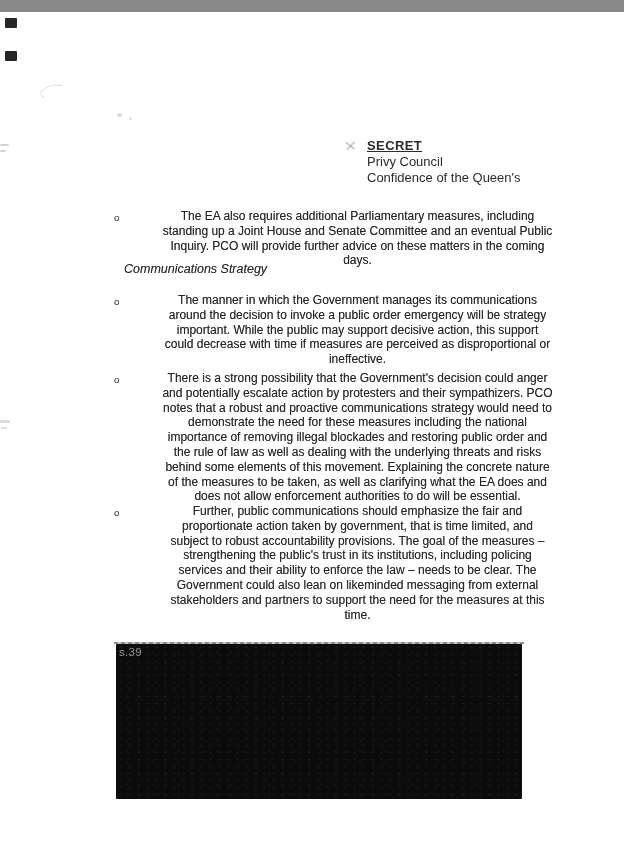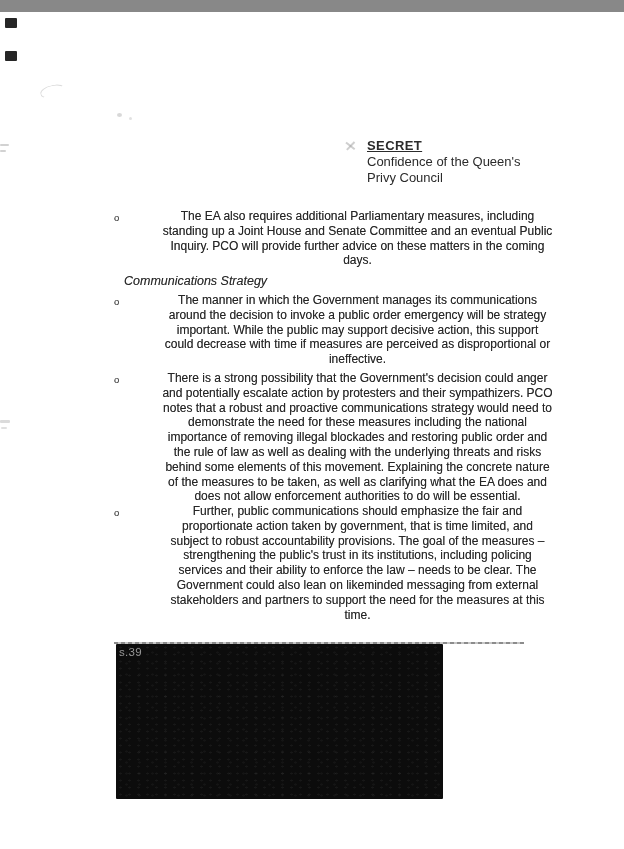--- a/index.html
+++ b/index.html
@@ -41,28 +41,28 @@
   .bullet .marker{flex:0 0 29px;font-size:9.5px;color:#4c4c4c;padding-top:2px;text-align:left;
     padding-left:1px;box-sizing:border-box;}
   .bullet .btext{white-space:pre-line;width:431px;text-align:center;}
   .b1{left:113px;top:197px;}
   .b2{left:113px;top:281px;}
   .b3{left:113px;top:359px;}
   .b4{left:113px;top:492px;}
 
   .heading{position:absolute;left:124px;font-style:italic;font-size:12.5px;line-height:15px;
     color:#2a2a2a;text-shadow:0 0 .4px rgba(50,50,50,.5);}
-  .h1{top:262px;}
+  .h1{top:250px;}
   .h2{top:642px;}
 
   
   .redaction-wrap{position:absolute;left:112px;top:630px;width:410px;}
   .fringe{width:410px;height:2px;margin-left:2px;
     background:repeating-linear-gradient(90deg,#6f6f6f 0 4px,#b8b8b8 4px 7px);opacity:.8;}
-  .redaction{position:relative;margin-left:4px;width:327px;height:155px;background:#0c0c0c;
+  .redaction{position:relative;margin-left:4px;width:406px;height:155px;background:#0c0c0c;
     background-image:
       radial-gradient(rgba(255,255,255,.05) 1px, transparent 1.6px),
       radial-gradient(rgba(255,255,255,.035) 1px, transparent 1.6px);
     background-size:9px 7px,13px 11px;
     background-position:0 0,4px 3px;
     border-radius:1px;}
   .redaction .exemption{position:absolute;top:2px;left:3px;font-size:11.5px;color:#979797;
     letter-spacing:.3px;}
 </style>
 </head>
@@ -79,22 +79,22 @@
   <div class="edge-dash d2"></div>
   <div class="edge-dash d3"></div>
   <div class="edge-dash d4"></div>
   <div class="xmark">
     <span class="l1"></span>
       <span class="l2"></span>
   </div>
 
   <div class="cls-header">
     <div class="secret">SECRET</div>
+    <div>Privy Council</div>
     <div>Confidence of the Queen's</div>
-    <div>Privy Council</div>
   </div>
 
   <div class="bullet b1">
     <span class="marker">o</span>
     <div class="btext">The EA also requires additional Parliamentary measures, including
 standing up a Joint House and Senate Committee and an eventual Public
 Inquiry. PCO will provide further advice on these matters in the coming
 days.</div>
   </div>
 

